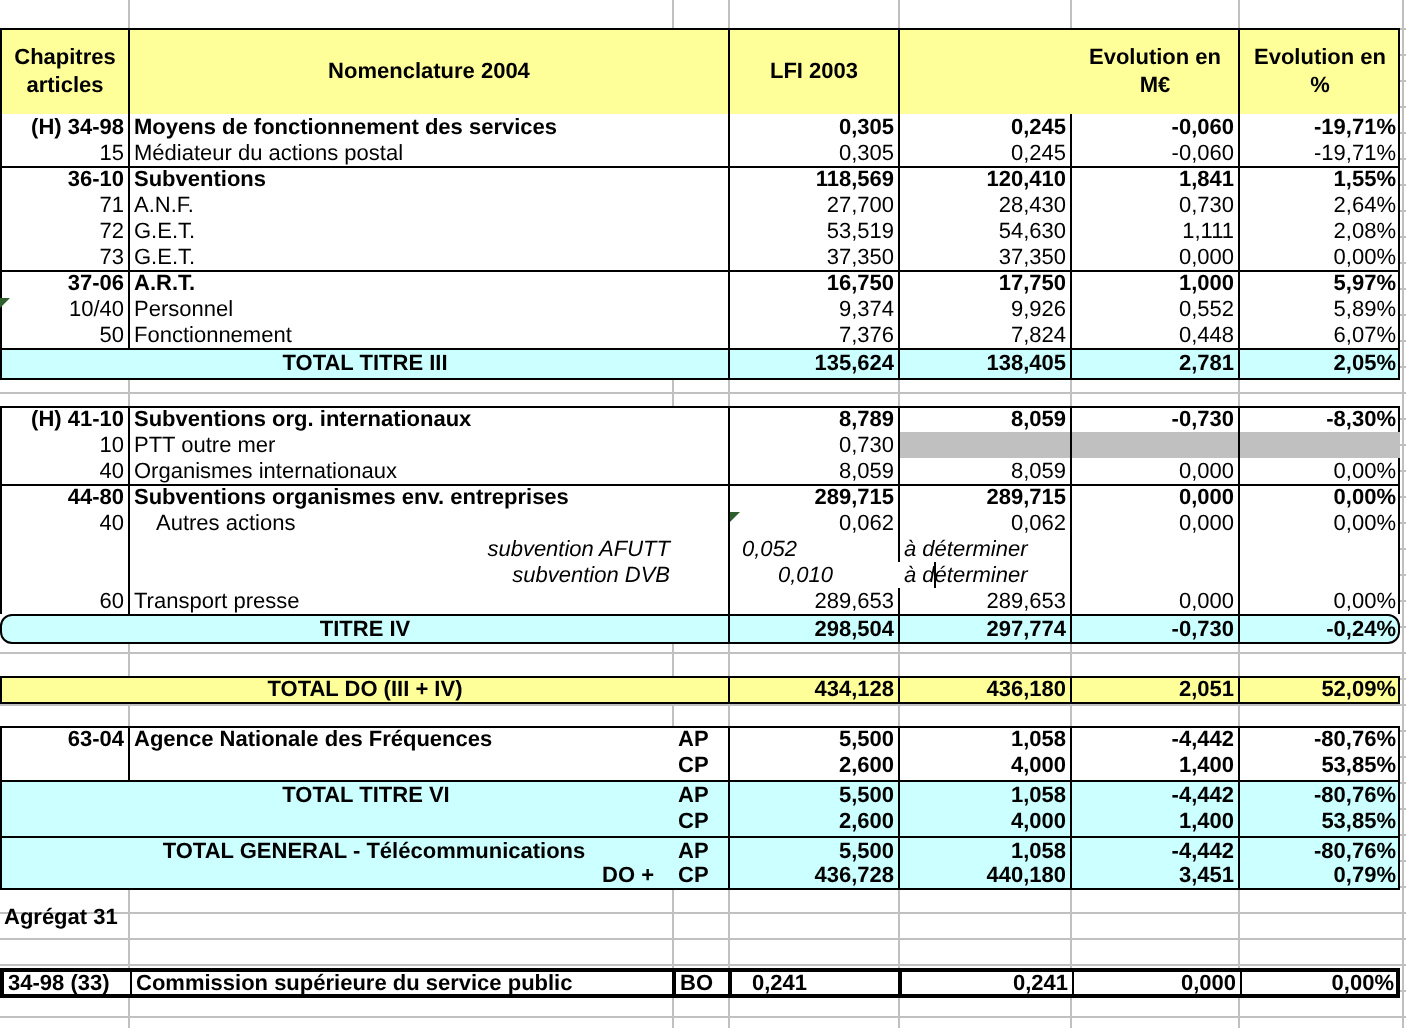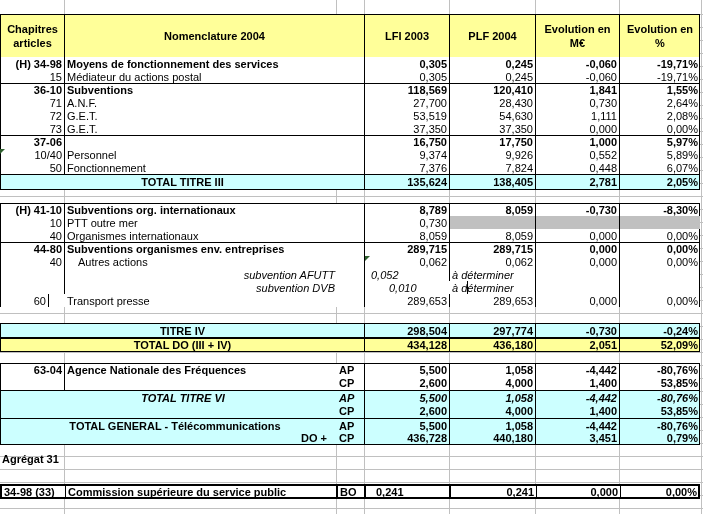--- a/index.html
+++ b/index.html
@@ -84,21 +84,20 @@
       <div class="grid-h" style="top: 469px;"></div>
       <div class="grid-h" style="top: 482px;"></div>
       <div class="grid-h" style="top: 495px;"></div>
       <div class="grid-h" style="top: 508px;"></div>
     </div>
 
   <div class="row yellow bt bb bl br" style="top:14px;height:44px;">
     <div class="cell c hdr br" style="left:0;width:64px;">Chapitres articles</div>
     <div class="cell c hdr br" style="left:64px;width:300px;">Nomenclature 2004</div>
     <div class="cell c hdr br" style="left:364px;width:85px;">LFI 2003</div>
-    <div class="cell c hdr br" style="left:449px;width:86px;">PLF 2004</div>
     <div class="cell c hdr" style="left:619px;width:80px;">Evolution en %</div>
     <div class="cell c hdr br" style="left:535px;width:84px;">Evolution en M€</div>
   </div>
 
   <div id="body-rows">
       <div class="row white bl br" style="top: 57px; height: 13px;">
         <div class="cell r br b" style="left: 0px; width: 64px;">(H) 34-98</div>
         <div class="cell l b" style="left: 64px; width: 272px;">Moyens de fonctionnement des services</div>
         <div class="cell c br" style="left: 336px; width: 28px;"></div>
         <div class="cell r br b" style="left: 364px; width: 85px;">0,305</div>
@@ -146,20 +145,21 @@
         <div class="cell r br" style="left: 0px; width: 64px;">73</div>
         <div class="cell l" style="left: 64px; width: 272px;">G.E.T.</div>
         <div class="cell c br" style="left: 336px; width: 28px;"></div>
         <div class="cell r br" style="left: 364px; width: 85px;">37,350</div>
         <div class="cell r br" style="left: 449px; width: 86px;">37,350</div>
         <div class="cell r br" style="left: 535px; width: 84px;">0,000</div>
         <div class="cell r" style="left: 619px; width: 80px;">0,00%</div>
       </div>
       <div class="row white bl br bt" style="top: 135px; height: 13px; padding-left: 32px;">
         <div class="cell r br b" style="left: 0px; width: 64px;">37-06</div>
+        <div class="cell l b" style="left: 64px; width: 272px;">A.R.T.</div>
         <div class="cell c br" style="left: 336px; width: 28px;"></div>
         <div class="cell r br b" style="left: 364px; width: 85px;">16,750</div>
         <div class="cell r br b" style="left: 449px; width: 86px;">17,750</div>
         <div class="cell r br b" style="left: 535px; width: 84px;">1,000</div>
         <div class="cell r b" style="left: 619px; width: 80px;">5,97%</div>
       </div>
       <div class="row white bl br" style="top: 148px; height: 13px;">
         <div class="cell r br" style="left: 0px; width: 64px;">10/40</div>
         <div class="cell l" style="left: 64px; width: 272px;">Personnel</div>
         <div class="cell c br" style="left: 336px; width: 28px;"></div>
@@ -241,29 +241,29 @@
       <div class="row white bl br" style="top: 281px; height: 13px;">
         <div class="cell r br" style="left: 0px; width: 64px;"></div>
         <div class="cell r i" style="left: 64px; width: 272px;">subvention DVB</div>
         <div class="cell c br" style="left: 336px; width: 28px;"></div>
         <div class="cell l i br ital-l" style="left: 382px; width: 85px;">0,010</div>
         <div class="cell l i br" style="left: 449px; width: 86px;">à déterminer</div>
         <div class="cell r br" style="left: 535px; width: 84px;"></div>
         <div class="cell r" style="left: 619px; width: 80px;"></div>
       </div>
       <div class="row white bl br" style="top: 294px; height: 13px;">
-        <div class="cell r br" style="left: 0px; width: 48px; text-align: center;">60</div>
+        <div class="cell r br" style="left: 0px; width: 64px; text-align: center;">60</div>
         <div class="cell l" style="left: 64px; width: 272px;">Transport presse</div>
         <div class="cell c br" style="left: 336px; width: 28px;"></div>
         <div class="cell r br" style="left: 364px; width: 85px;">289,653</div>
         <div class="cell r br" style="left: 449px; width: 86px;">289,653</div>
         <div class="cell r br" style="left: 535px; width: 84px;">0,000</div>
         <div class="cell r" style="left: 619px; width: 80px;">0,00%</div>
       </div>
-      <div class="row cyan bt bb bl br" style="top: 323px; height: 15px;">
+      <div class="row cyan bt bb bl br" style="top: 307px; height: 15px; border-radius: 6px;">
         <div class="cell c b br" style="left: 0px; width: 364px;">TITRE IV</div>
         <div class="cell r b br" style="left: 364px; width: 85px;">298,504</div>
         <div class="cell r b br" style="left: 449px; width: 86px;">297,774</div>
         <div class="cell r b br" style="left: 535px; width: 84px;">-0,730</div>
         <div class="cell r b" style="left: 619px; width: 80px;">-0,24%</div>
       </div>
       <div class="row yellow bt bb bl br" style="top: 338px; height: 14px;">
         <div class="cell c b br" style="left: 0px; width: 364px;">TOTAL DO (III + IV)</div>
         <div class="cell r b br" style="left: 364px; width: 85px;">434,128</div>
         <div class="cell r b br" style="left: 449px; width: 86px;">436,180</div>
@@ -280,37 +280,37 @@
         <div class="cell r b" style="left: 619px; width: 80px;">-80,76%</div>
       </div>
       <div class="row white bl br" style="top: 376px; height: 14px;">
         <div class="cell br" style="left: 0px; width: 64px;"></div>
         <div class="cell l b br" style="left: 336px; width: 28px;">CP</div>
         <div class="cell r b br" style="left: 364px; width: 85px;">2,600</div>
         <div class="cell r b br" style="left: 449px; width: 86px;">4,000</div>
         <div class="cell r b br" style="left: 535px; width: 84px;">1,400</div>
         <div class="cell r b" style="left: 619px; width: 80px;">53,85%</div>
       </div>
-      <div class="row cyan bt bl br" style="top: 390px; height: 14px; font-style: italic;">
+      <div class="row cyan bt bl br" style="top: 390px; height: 14px;">
         <div class="cell c b" style="left: 0px; width: 336px; padding-left: 30px;">TOTAL TITRE VI</div>
         <div class="cell l b br" style="left: 336px; width: 28px;">AP</div>
         <div class="cell r b br" style="left: 364px; width: 85px;">5,500</div>
         <div class="cell r b br" style="left: 449px; width: 86px;">1,058</div>
         <div class="cell r b br" style="left: 535px; width: 84px;">-4,442</div>
         <div class="cell r b" style="left: 619px; width: 80px;">-80,76%</div>
       </div>
       <div class="row cyan bl br" style="top: 404px; height: 14px;">
         <div class="cell l b br" style="left: 336px; width: 28px;">CP</div>
         <div class="cell r b br" style="left: 364px; width: 85px;">2,600</div>
         <div class="cell r b br" style="left: 449px; width: 86px;">4,000</div>
         <div class="cell r b br" style="left: 535px; width: 84px;">1,400</div>
         <div class="cell r b" style="left: 619px; width: 80px;">53,85%</div>
       </div>
       <div class="row cyan bt bl br" style="top: 418px; height: 14px;">
-        <div class="cell c b" style="left: 0px; width: 336px; padding-left: 14px;">TOTAL GENERAL - Télécommunications</div>
+        <div class="cell c b" style="left: 12px; width: 336px; padding-left: 14px;">TOTAL GENERAL - Télécommunications</div>
         <div class="cell l b br" style="left: 336px; width: 28px;">AP</div>
         <div class="cell r b br" style="left: 364px; width: 85px;">5,500</div>
         <div class="cell r b br" style="left: 449px; width: 86px;">1,058</div>
         <div class="cell r b br" style="left: 535px; width: 84px;">-4,442</div>
         <div class="cell r b" style="left: 619px; width: 80px;">-80,76%</div>
       </div>
       <div class="row cyan bl br bb" style="top: 432px; height: 13px;">
         <div class="cell r b" style="left: 0px; width: 336px; padding-right: 10px;">DO +</div>
         <div class="cell l b br" style="left: 336px; width: 28px;">CP</div>
         <div class="cell r b br" style="left: 364px; width: 85px;">436,728</div>

